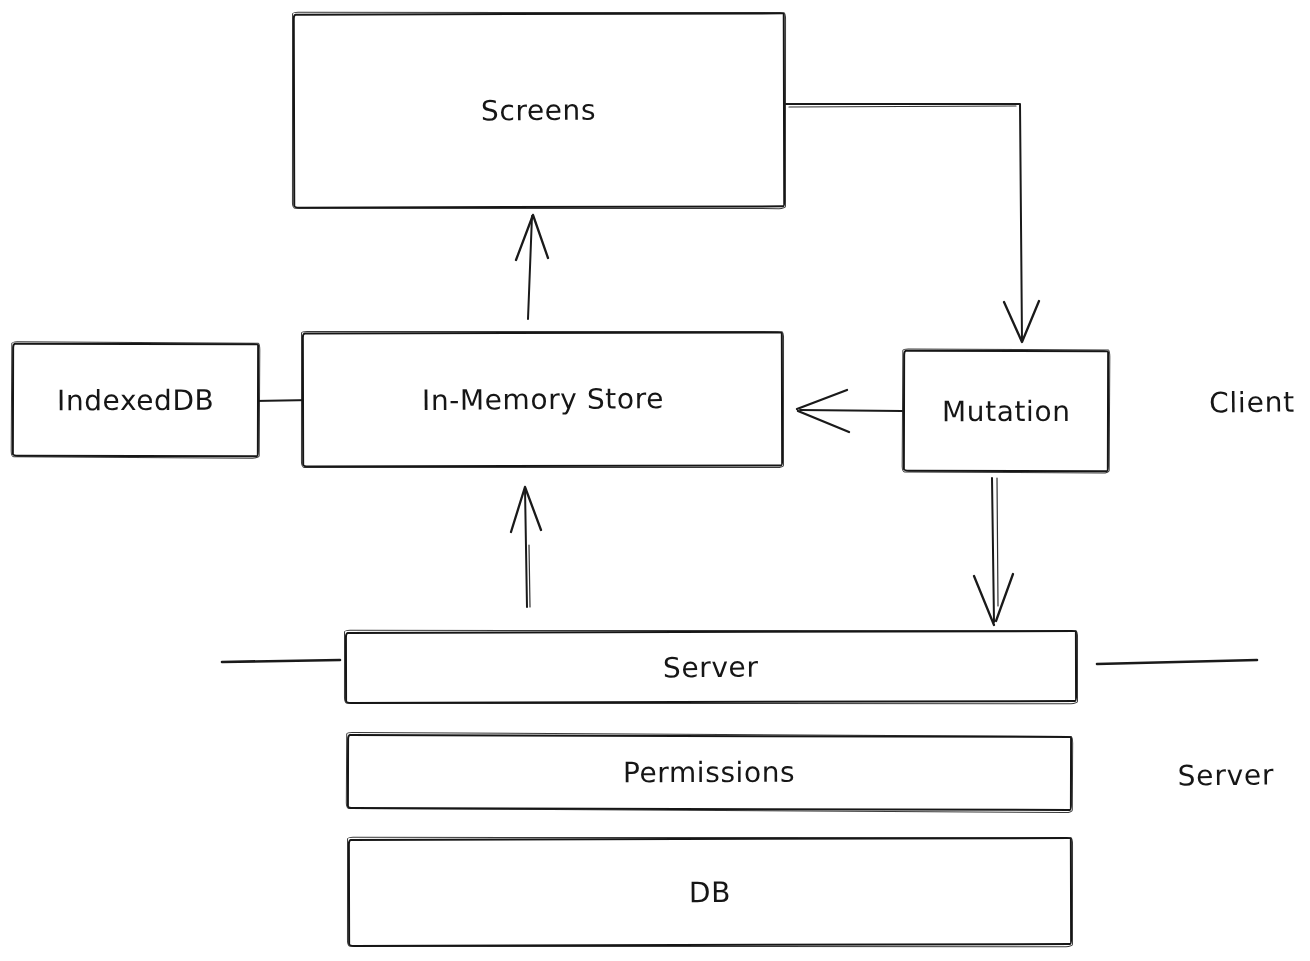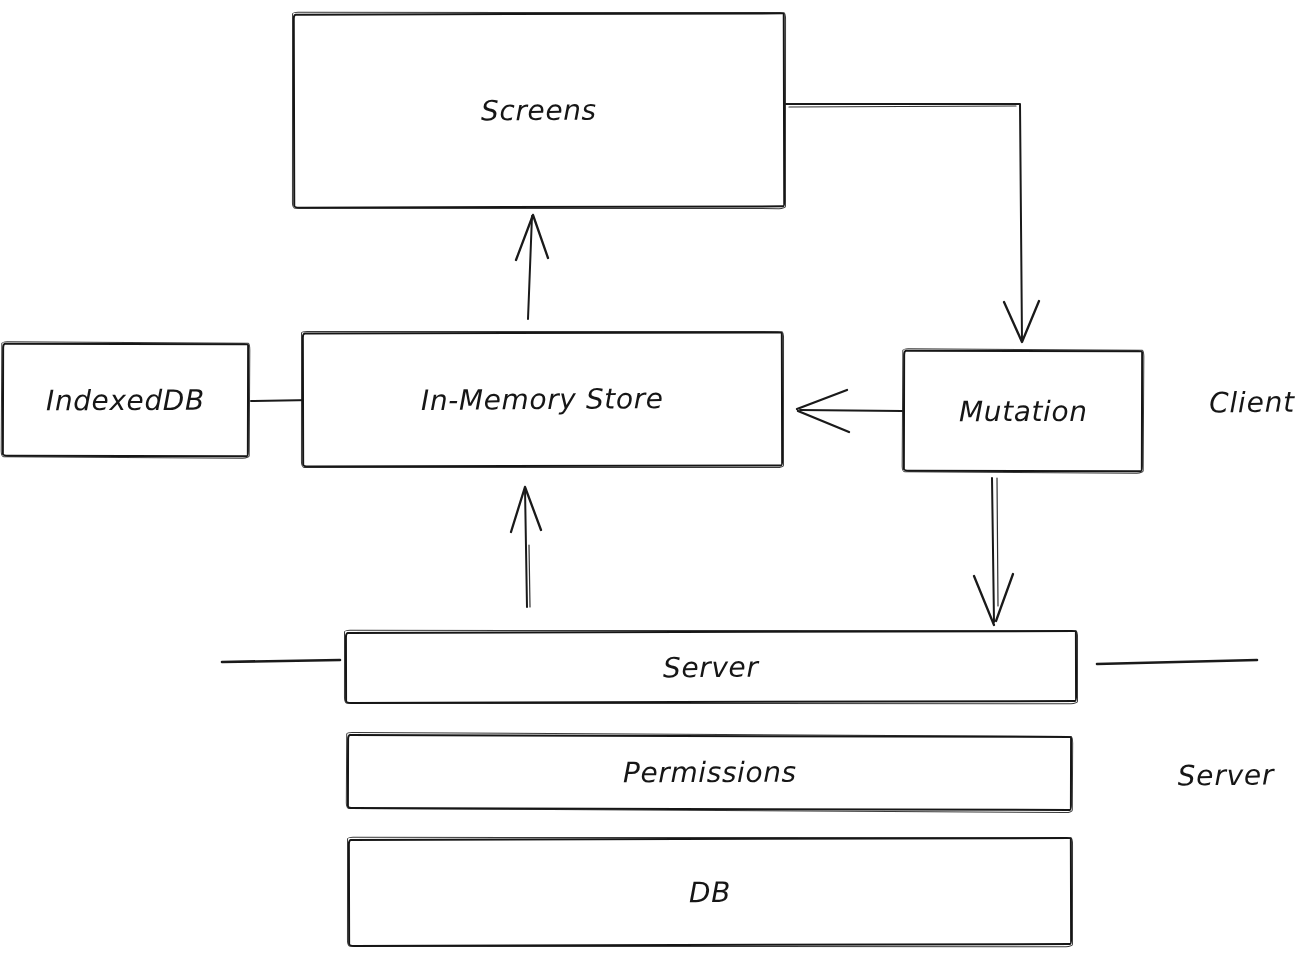--- a/index.html
+++ b/index.html
@@ -7,21 +7,20 @@
   body {
     font-family: "DejaVu Sans", "Liberation Sans", sans-serif;
     color: #1a1a1a;
   }
   .canvas {
     position: relative;
     width: 1310px;
     height: 961px;
     background: #ffffff;
     overflow: hidden;
-    font-style: italic;
   }
   
   .node {
     position: absolute;
     background: #ffffff;
     border: 2px solid #161616;
     display: flex;
     align-items: center;
     justify-content: center;
     border-radius: 3px 5px 2px 6px / 5px 2px 6px 3px;
@@ -112,29 +111,29 @@
     </g>
     <g>
       <path class="divider" d="M1097 664 L1257 660"></path>
     </g>
   </svg>
 
   <div class="node node--tilt-a" style="left:293px; top:13px; width:492px; height:195px;">
     <span class="node-label">Screens</span>
   </div>
 
-  <div class="node node--tilt-b" style="left:2px; top:343px; width:247px; height:114px;">
+  <div class="node node--tilt-b" style="left:12px; top:343px; width:247px; height:114px;">
     <span class="node-label">IndexedDB</span>
   </div>
 
   <div class="node node--tilt-a" style="left:302px; top:332px; width:481px; height:135px;">
     <span class="node-label">In-Memory Store</span>
   </div>
 
-  <div class="node node--tilt-b" style="left:903px; top:350px; width:240px; height:122px;">
+  <div class="node node--tilt-b" style="left:903px; top:350px; width:206px; height:122px;">
     <span class="node-label">Mutation</span>
   </div>
 
   <div class="node node--tilt-a" style="left:345px; top:631px; width:732px; height:72px;">
     <span class="node-label">Server</span>
   </div>
 
   <div class="node node--tilt-b" style="left:347px; top:735px; width:725px; height:75px;">
     <span class="node-label">Permissions</span>
   </div>

